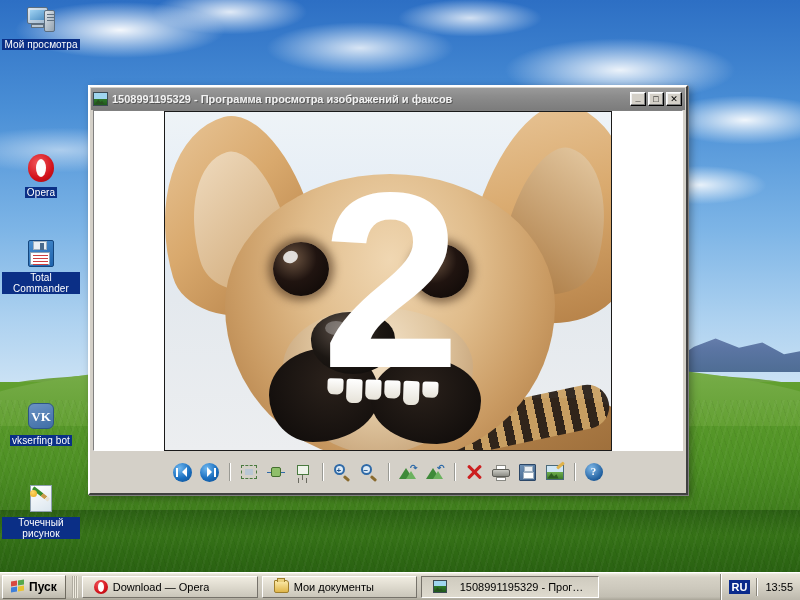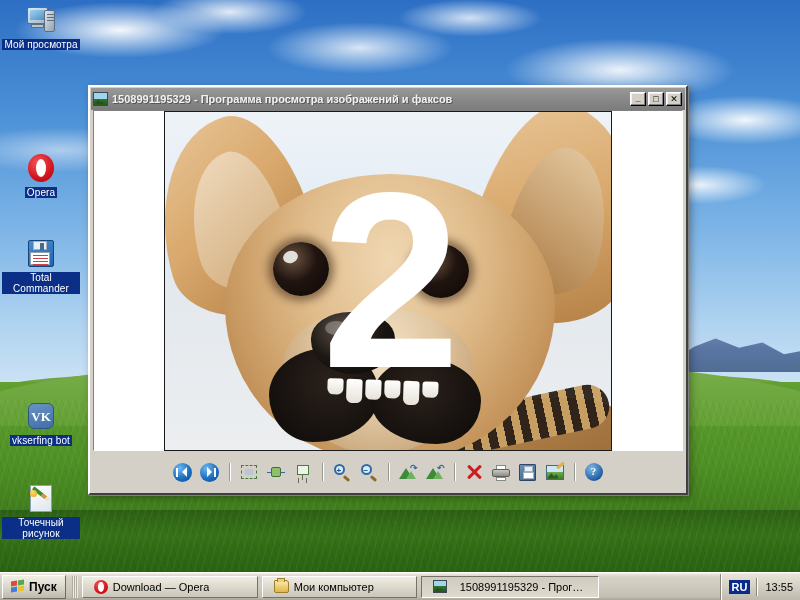--- a/index.html
+++ b/index.html
@@ -522,21 +522,21 @@
   </div>
   <div class="tsep"></div>
 
   <div class="tbtn-task" style="width:176px;">
     <span class="tsk-opera"></span>
     <span class="t">Download — Opera</span>
   </div>
 
   <div class="tbtn-task" style="width:155px;">
     <span class="tsk-folder"></span>
-    <span class="t">Мои компьютер</span>
+    <span class="t">Мои документы</span>
   </div>
 
   <div class="tbtn-task active" style="width:178px;gap:13px;">
     <span class="tsk-img"></span>
     <span class="t">1508991195329 - Прогр...</span>
   </div>
 
   <div id="tray">
     <div id="lang">RU</div>
     <div class="trsep"></div>

